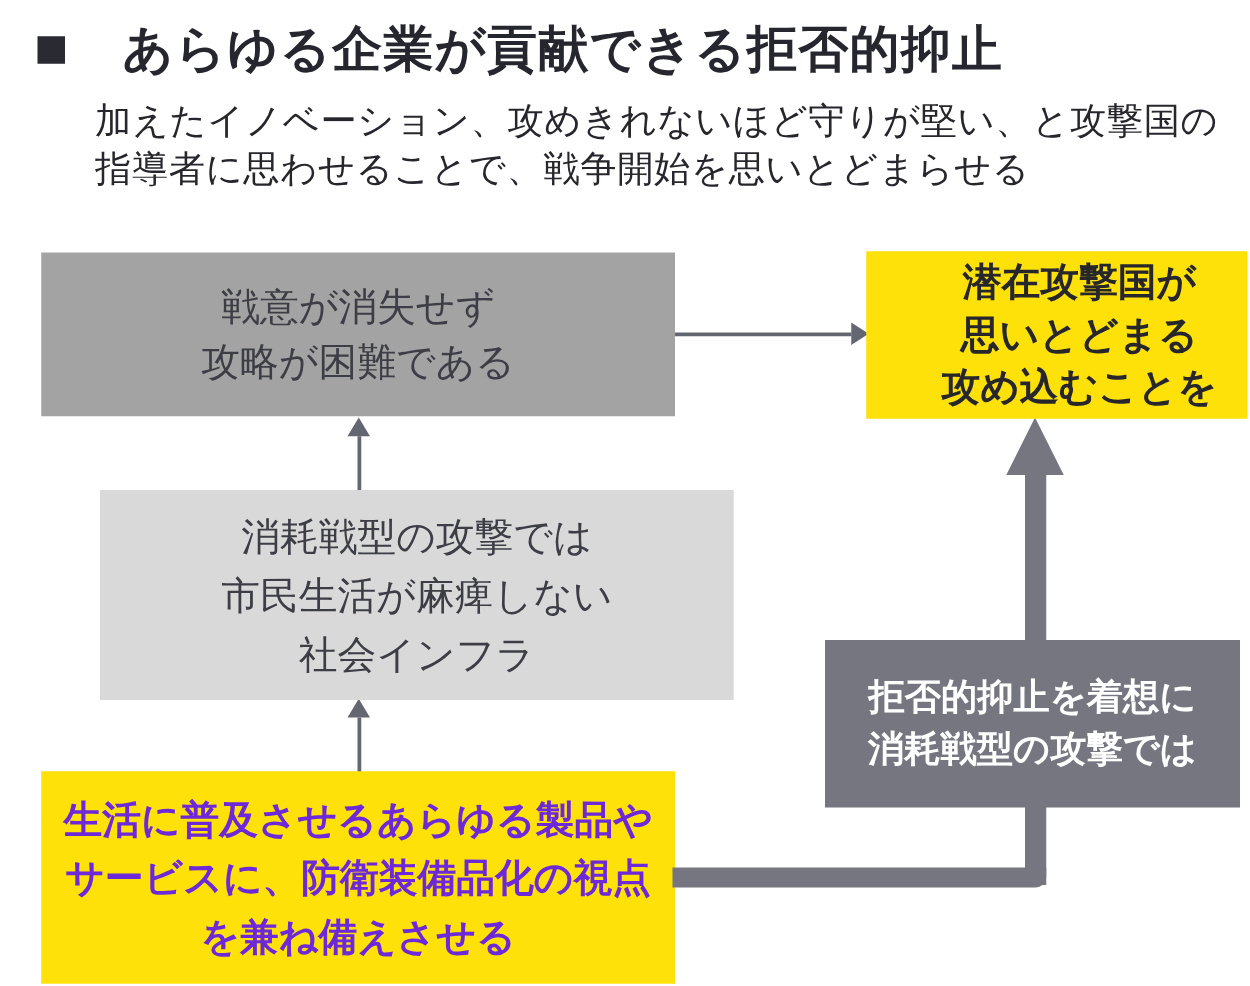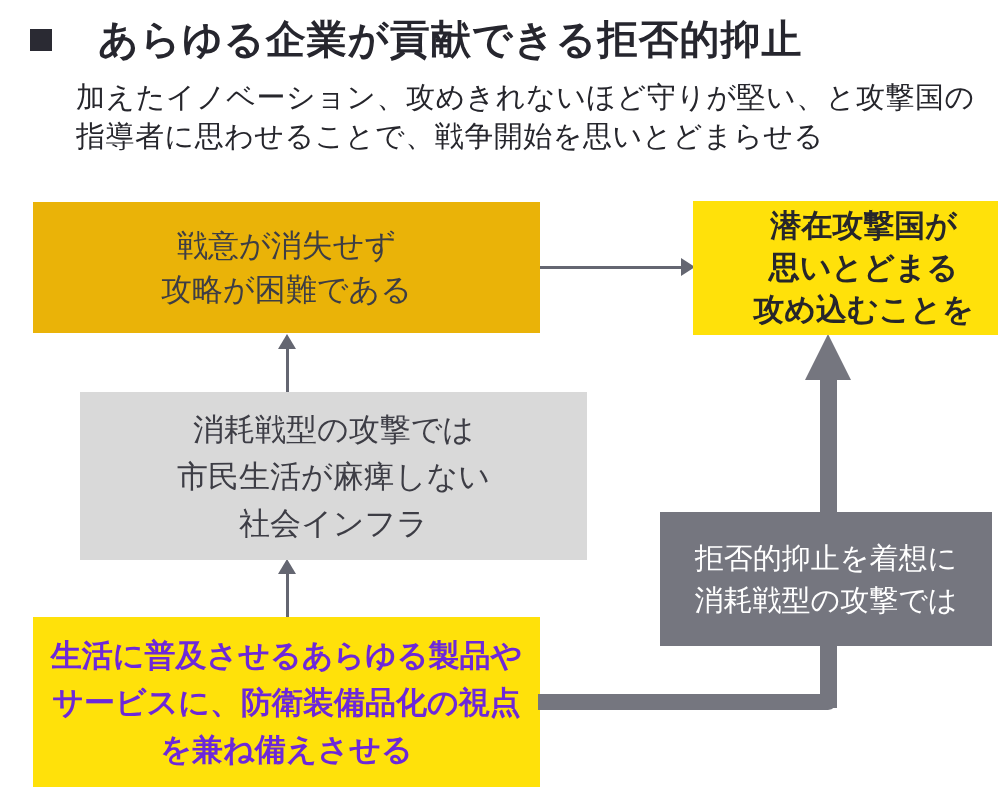--- a/index.html
+++ b/index.html
@@ -33,21 +33,21 @@
   .box {
     position: absolute;
     display: flex; flex-direction: column;
     align-items: center; justify-content: center;
     text-align: center;
   }
   .box .line { display: block; white-space: nowrap; }
 
   .box-morale {
     left: 33px; top: 202px; width: 507px; height: 131px;
-    background: #eab308; color: #3d3d45;
+    background: #a3a3a3; color: #3d3d45;
     font-size: 31px; line-height: 44px;
   }
   .box-deterred {
     left: 693px; top: 201px; width: 269px; height: 134px;
     background: #ffe10a; color: #26262b;
     font-size: 31px; line-height: 42px; font-weight: bold;
     z-index: 3;
     padding-left: 36px;
   }
   .box-infra {
@@ -56,21 +56,21 @@
     font-size: 31px; line-height: 47px; margin-left: 33px;
   }
   .box-products {
     left: 33px; top: 617px; width: 507px; height: 170px;
     background: #ffe10a; color: #6d28d9;
     font-size: 31px; line-height: 47px; font-weight: bold;
   }
   .box-innovation {
     left: 660px; top: 512px; width: 332px; height: 134px;
     background: #75767f; color: #ffffff;
-    font-size: 29px; line-height: 42px; font-weight: normal;
+    font-size: 29px; line-height: 42px; font-weight: bold;
     z-index: 3;
   }
 
   
   .thin-line-h {
     position: absolute; left: 540px; top: 266px;
     width: 141px; height: 3px; background: #646671;
   }
   .thin-head-right {
     position: absolute; left: 681px; top: 258px;

